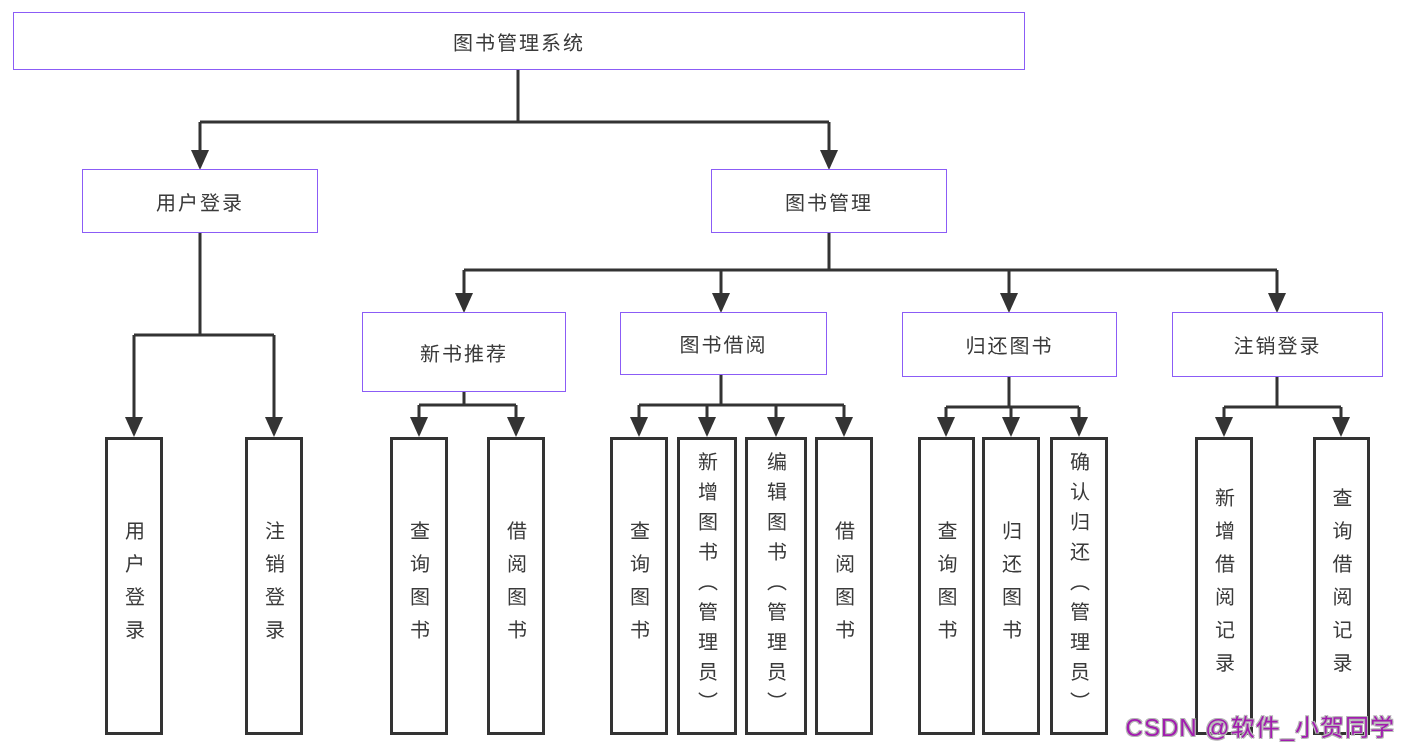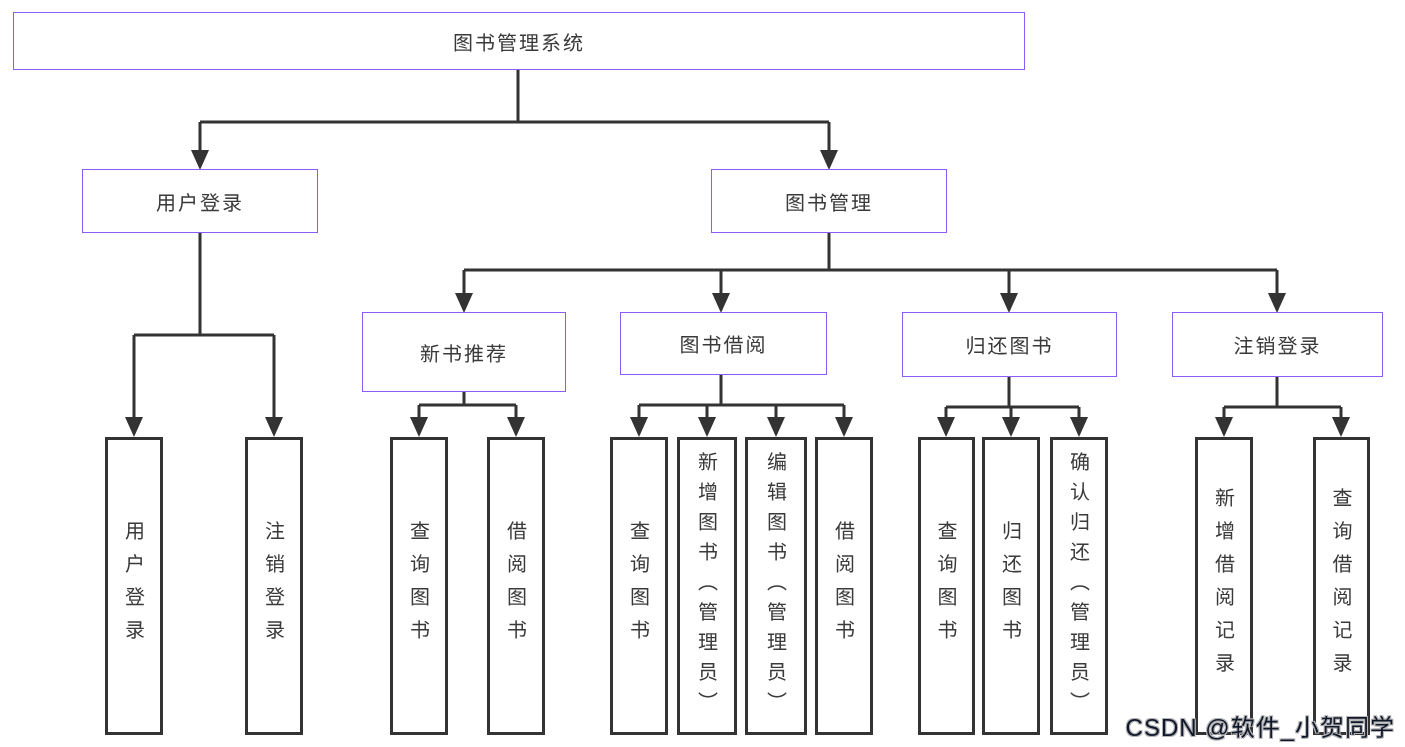--- a/index.html
+++ b/index.html
@@ -14,21 +14,21 @@
     font-size:20px;letter-spacing:2px;white-space:nowrap;z-index:2;
   }
   .vbox{
     position:absolute;box-sizing:border-box;border:3px solid #333333;background:#ffffff;
     top:437px;height:298px;display:flex;align-items:center;justify-content:center;
     writing-mode:vertical-rl;font-size:20px;letter-spacing:13px;z-index:2;
   }
   .vbox.tight{letter-spacing:10px;}
   .watermark{
     position:absolute;right:10px;bottom:4px;z-index:5;
-    font-size:24px;letter-spacing:1px;color:#0f172a;white-space:nowrap;
+    font-size:24px;letter-spacing:1px;color:#a21caf;white-space:nowrap;
     text-shadow:-1px -1px 0 #b5b5b5,1px -1px 0 #b5b5b5,-1px 1px 0 #b5b5b5,1px 1px 0 #b5b5b5;
   }
 </style>
 </head>
 <body>
 
 <div class="stage">
 
   <svg width="1405" height="747" viewBox="0 0 1405 747" aria-hidden="true">
     <g stroke="#333333" stroke-width="3" fill="none">

